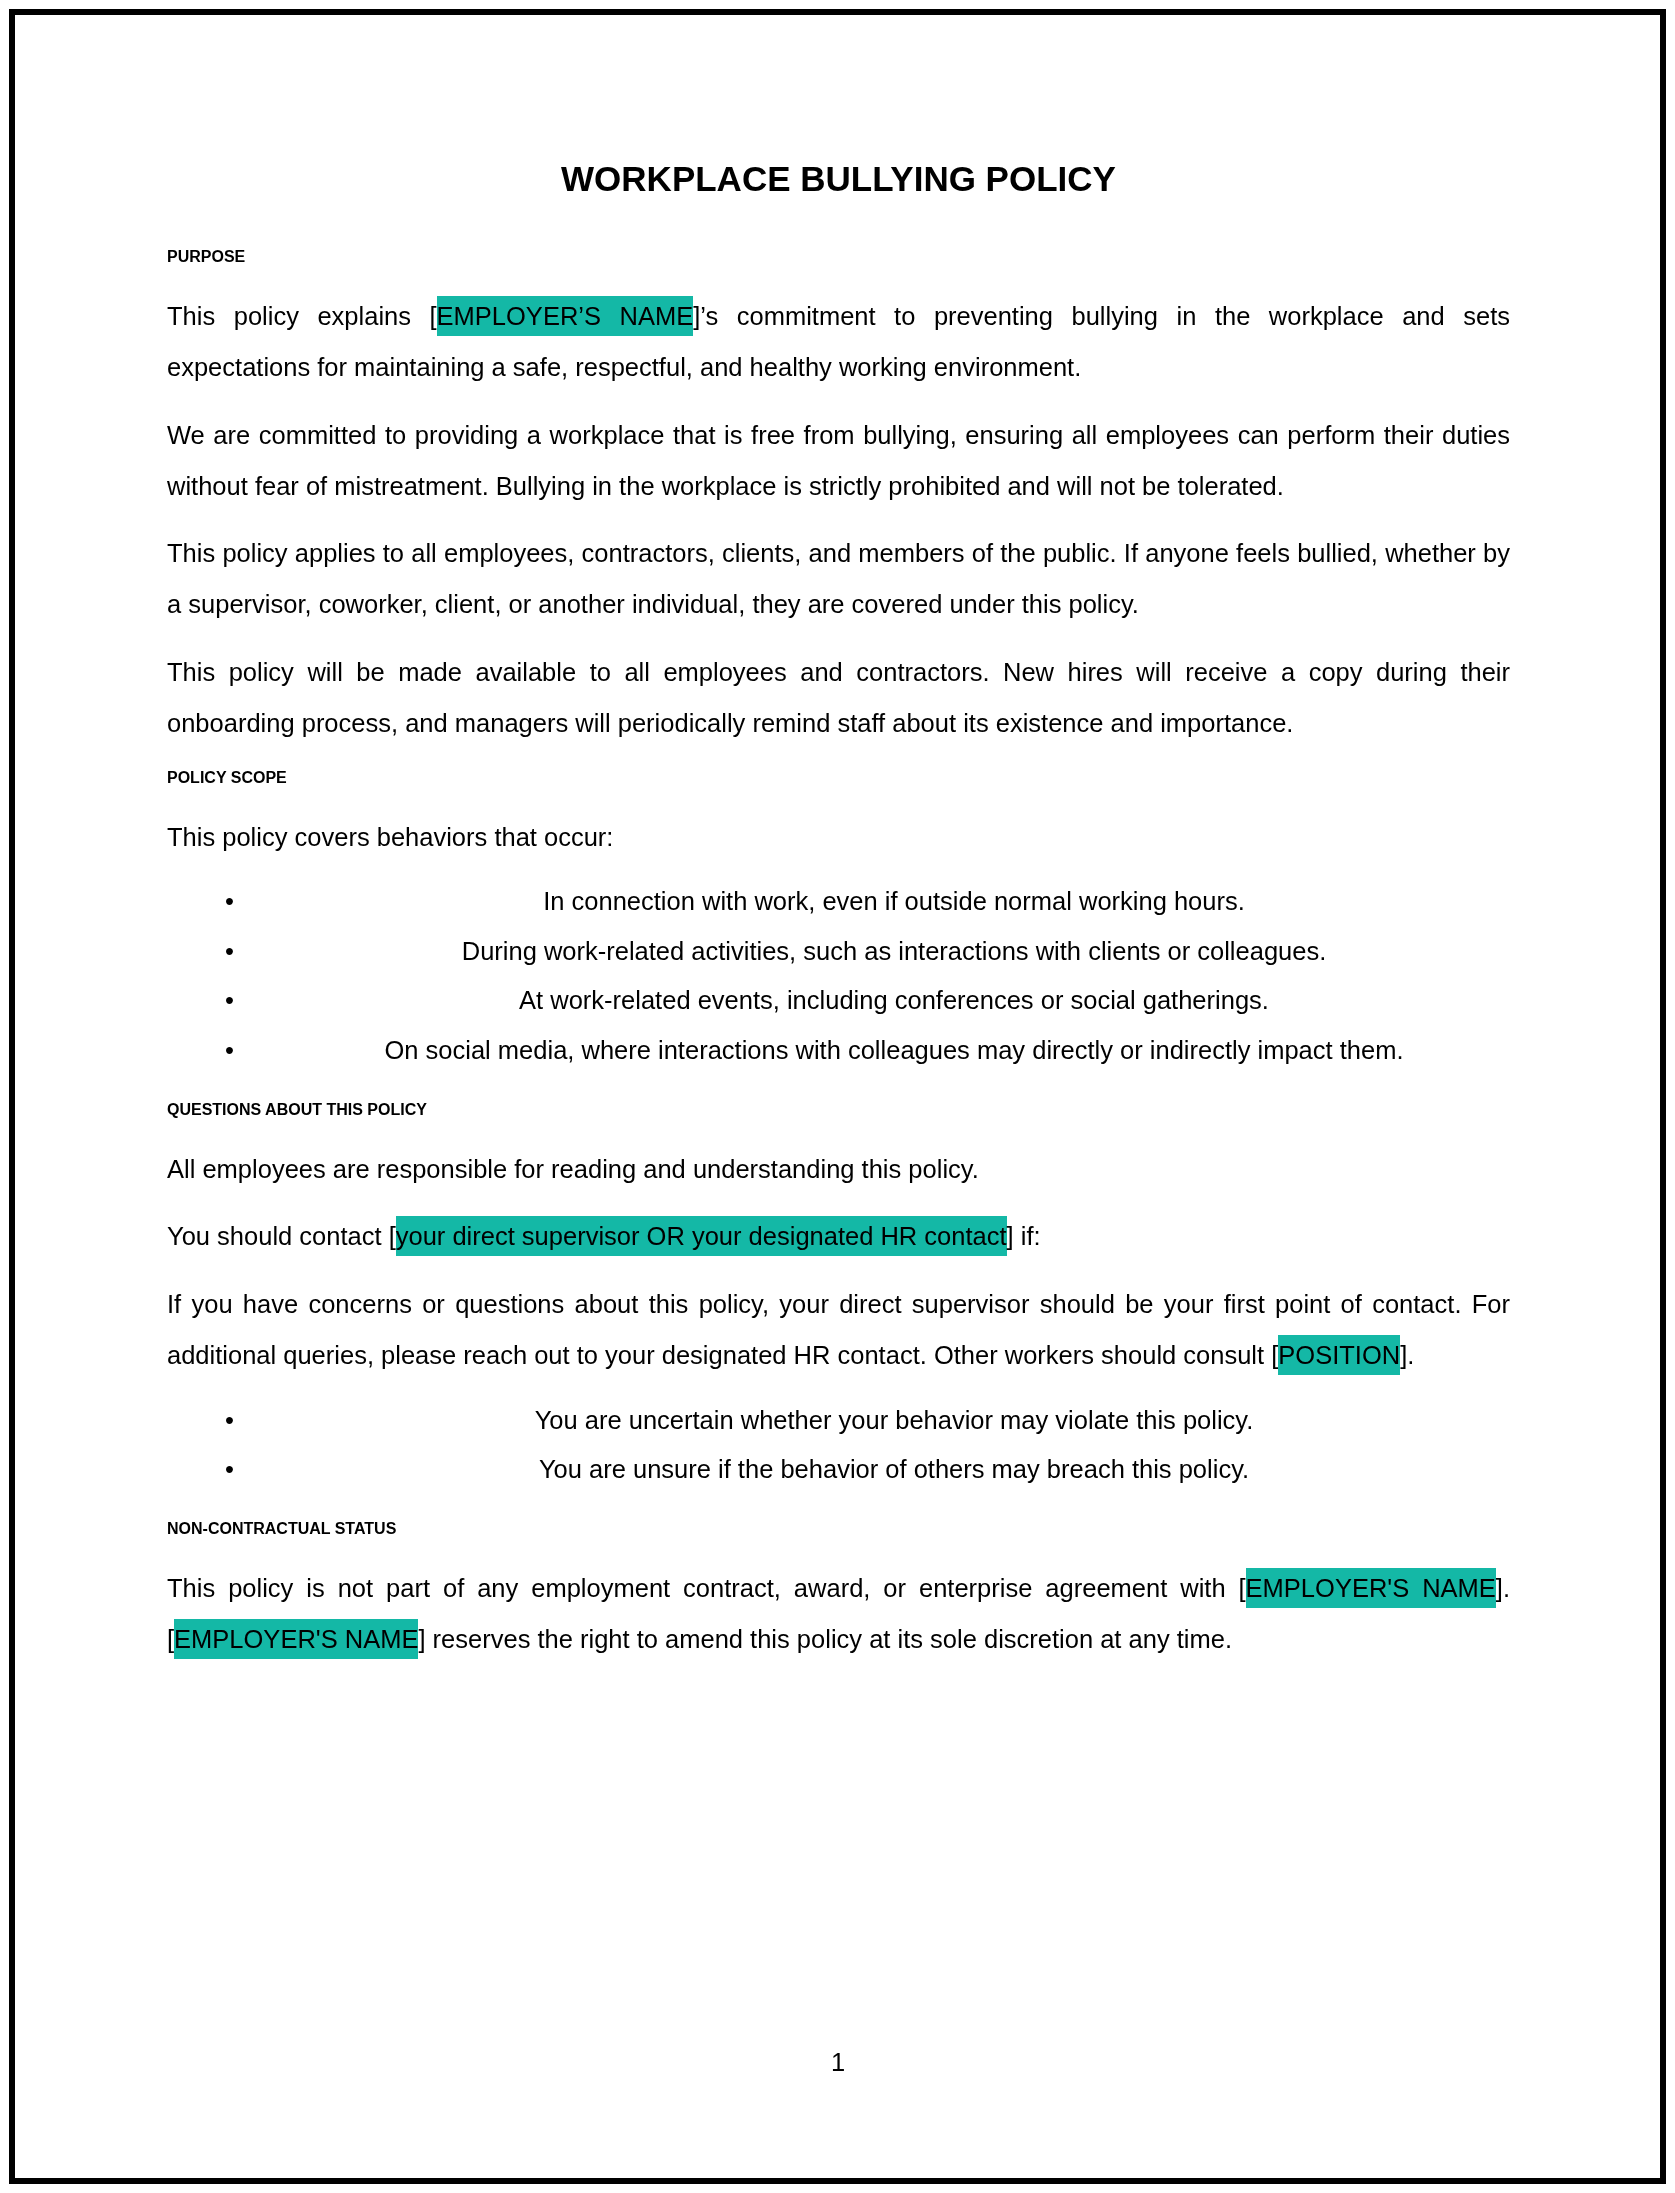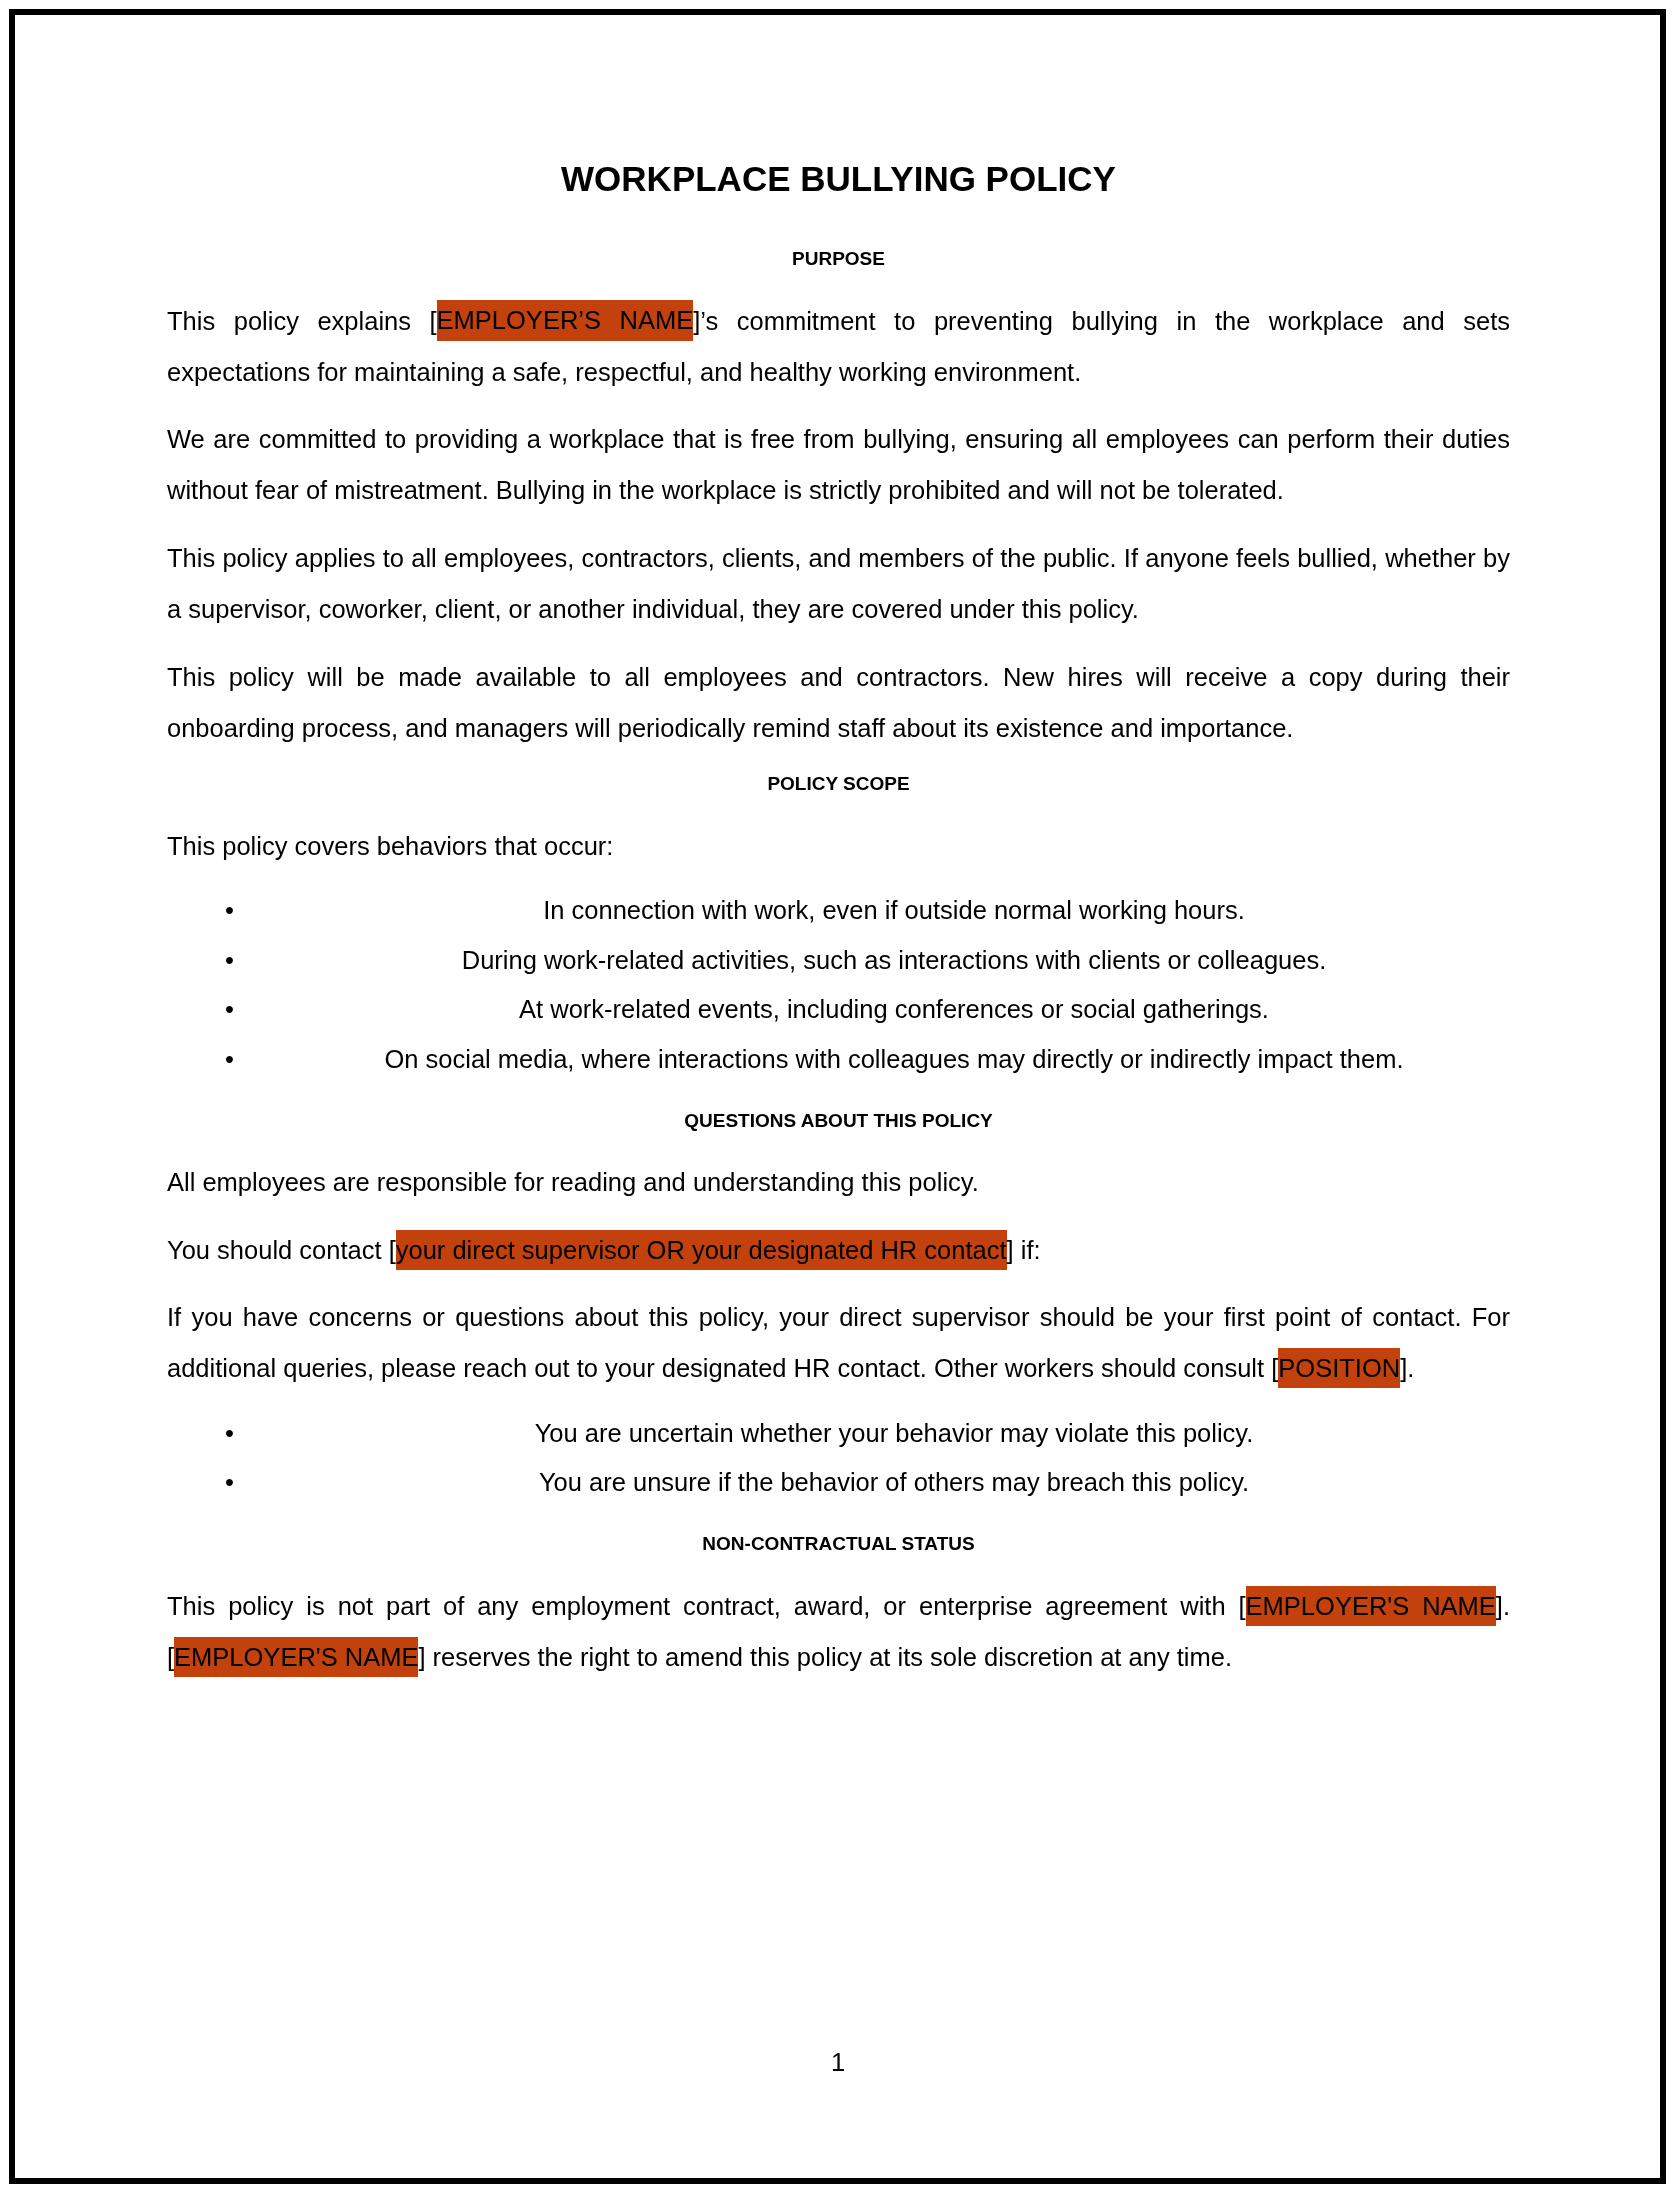--- a/index.html
+++ b/index.html
@@ -33,25 +33,25 @@
     line-height: 2.0;
   }
   .doc-title {
     font-size: 35px;
     font-weight: bold;
     text-align: center;
     line-height: 1.4;
     margin: 0 0 42px 0;
   }
   .section-heading {
-    font-size: 19px;
+    font-size: 16px;
     font-weight: bold;
     line-height: 1.5;
     margin: 5.3px 0 22px 0;
-    text-align: center;
+    text-align: left;
   }
   p.para {
     margin: 0 0 16.7px 0;
     text-align: justify;
   }
   ul.doc-list {
     list-style: none;
     margin: 2.6px 0 24px 0;
     padding: 0;
   }
@@ -62,21 +62,21 @@
     margin: 0 0 3.5px 0;
     text-align: center;
   }
   ul.doc-list li::before {
     content: "\2022";
     position: absolute;
     left: 58px;
     top: 0;
   }
   .hl {
-    background: #c2410c;
+    background: #14b8a6;
     padding: 6.1px 0;
     box-decoration-break: clone;
     -webkit-box-decoration-break: clone;
   }
   .page-number {
     position: absolute;
     top: 2047px;
     left: 0;
     width: 100%;
     text-align: center;

